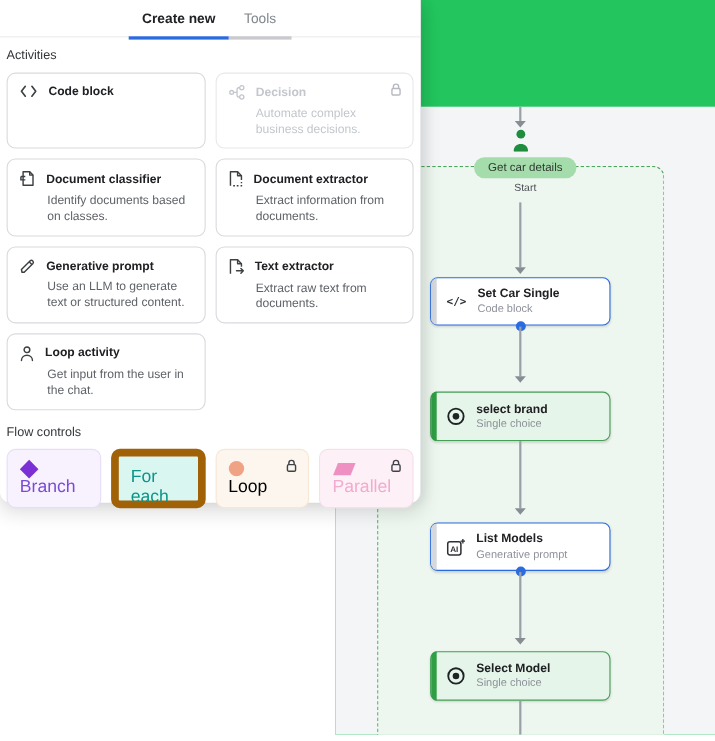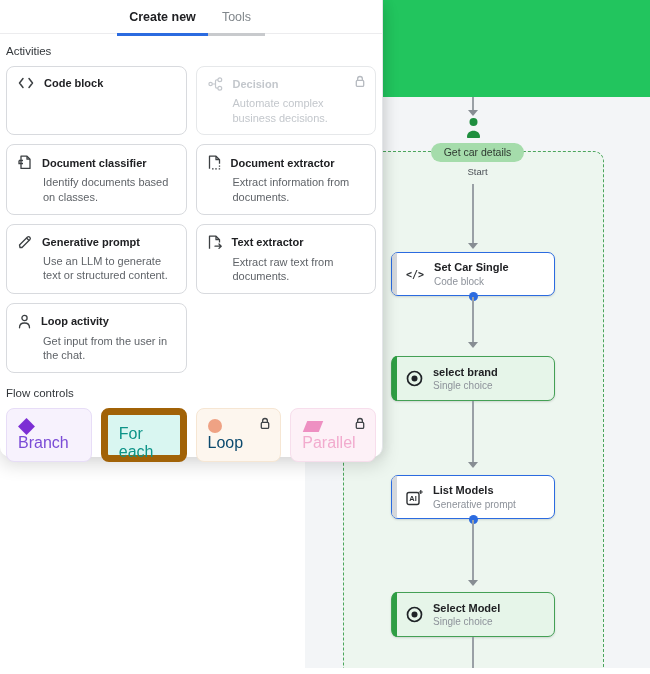--- a/index.html
+++ b/index.html
@@ -49,21 +49,21 @@
   .lock { position:absolute; right:9px; top:8px; }
 
   .chip-grid { display:grid; grid-template-columns:repeat(4,1fr); gap:9px; }
   .chip { position:relative; height:54px; border-radius:8px; padding:10px 11px 9px; display:flex; flex-direction:column; justify-content:space-between; cursor:pointer; }
   .chip-label { font-size:16px; }
   .chip-branch { background:#f7f2fd; border:1px solid #e7ddf7; }
   .chip-branch .chip-label { color:#7a4bd6; }
   .chip-foreach { background:#d9f6f1; border:7px solid #a16207; }
   .chip-foreach .chip-label { color:#0d9488; }
   .chip-loop { background:#fdf6ee; border:1px solid #f6e6d3; cursor:default; }
-  .chip-loop .chip-label { color:#0c4a6e; }
+  .chip-loop .chip-label { color:#000000; }
   .chip-parallel { background:#fdf1f7; border:1px solid #f7deec; cursor:default; }
   .chip-parallel .chip-label { color:#f2abce; }
   .shape-diamond { width:13px; height:13px; background:#7c2fd4; transform:rotate(45deg) scale(.92); margin:1px 0 0 2px; }
   .shape-hex { width:15px; height:14px; background:#0d9488; clip-path:polygon(50% 0,96% 26%,96% 74%,50% 100%,4% 74%,4% 26%); }
   .shape-circle { width:14px; height:14px; border-radius:50%; background:#efa284; }
   .shape-para { width:16px; height:11px; background:#ee90c2; transform:skewX(-22deg); margin-left:3px; margin-top:2px; }
 
   svg { display:block; }
 </style>
 </head>

